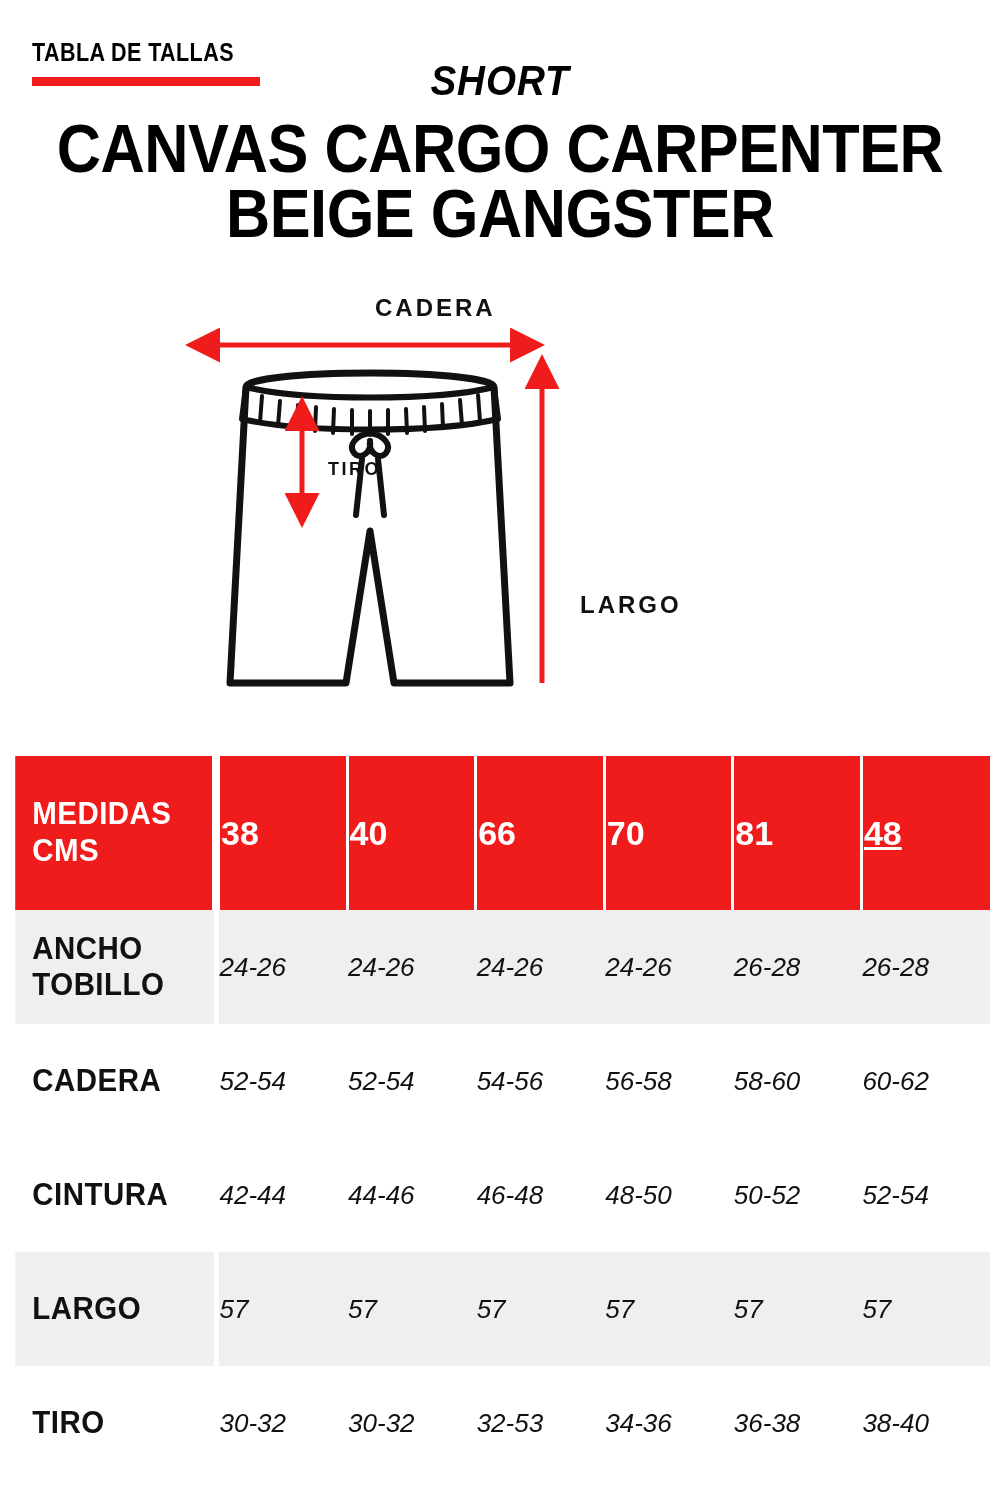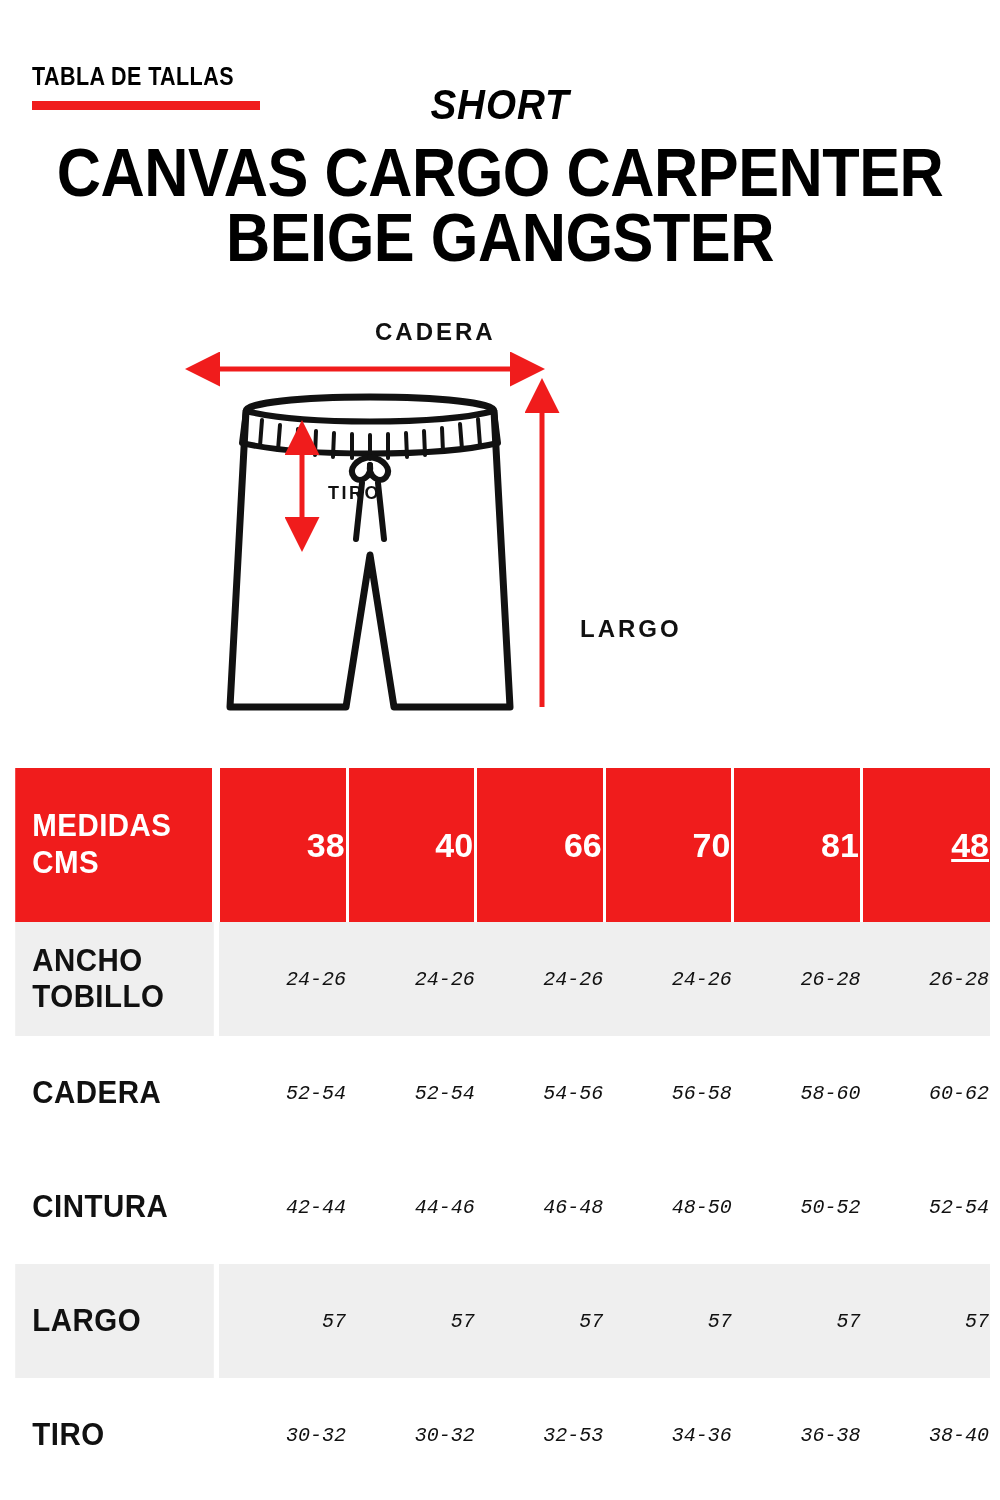--- a/index.html
+++ b/index.html
@@ -12,21 +12,20 @@
     background: #ffffff;
     font-family: "Liberation Sans", sans-serif;
     color: #000000;
     overflow: hidden;
     position: relative;
   }
 
   
   .header {
     padding: 40px 0 0 32px;
-    margin-top: 24px;
   }
   .kicker {
     font-size: 25px;
     font-weight: bold;
     letter-spacing: 0.5px;
     line-height: 1;
     text-transform: uppercase;
     font-family: "Liberation Sans Narrow", "Liberation Sans", sans-serif;
     transform: scaleX(0.86);
     transform-origin: left center;
@@ -73,28 +72,28 @@
     left: 50%;
     transform: translateX(-50%);
     top: 0;
   }
 
   
   .size-table {
     position: absolute;
     left: 10px;
     right: 10px;
-    bottom: 8px;
+    bottom: 20px;
     border-collapse: collapse;
     width: 980px;
     table-layout: fixed;
   }
   .size-table th,
   .size-table td {
-    text-align: right;
+    text-align: left;
     vertical-align: middle;
   }
   .size-table thead th {
     background: #f01c1c;
     color: #ffffff;
     height: 152px;
     border-right: 3px solid #ffffff;
     font-size: 34px;
     font-weight: bold;
     font-family: "Liberation Sans Narrow", "Liberation Sans", sans-serif;
@@ -103,24 +102,23 @@
   .size-table thead th.measures {
     font-size: 31px;
     line-height: 1.18;
     text-align: left;
     padding-left: 18px;
     letter-spacing: 0.5px;
     transform: scaleX(0.95);
   }
   .size-table tbody td {
     height: 112px;
-    font-size: 20px;
+    font-size: 26px;
     font-style: italic;
     color: #111111;
-    font-family: Liberation Mono, monospace;
   }
   .size-table tbody td.rowlabel {
     font-style: normal;
     font-weight: bold;
     text-align: left;
     padding-left: 18px;
     font-size: 31px;
     line-height: 1.15;
     letter-spacing: 0.5px;
     font-family: "Liberation Sans Narrow", "Liberation Sans", sans-serif;

